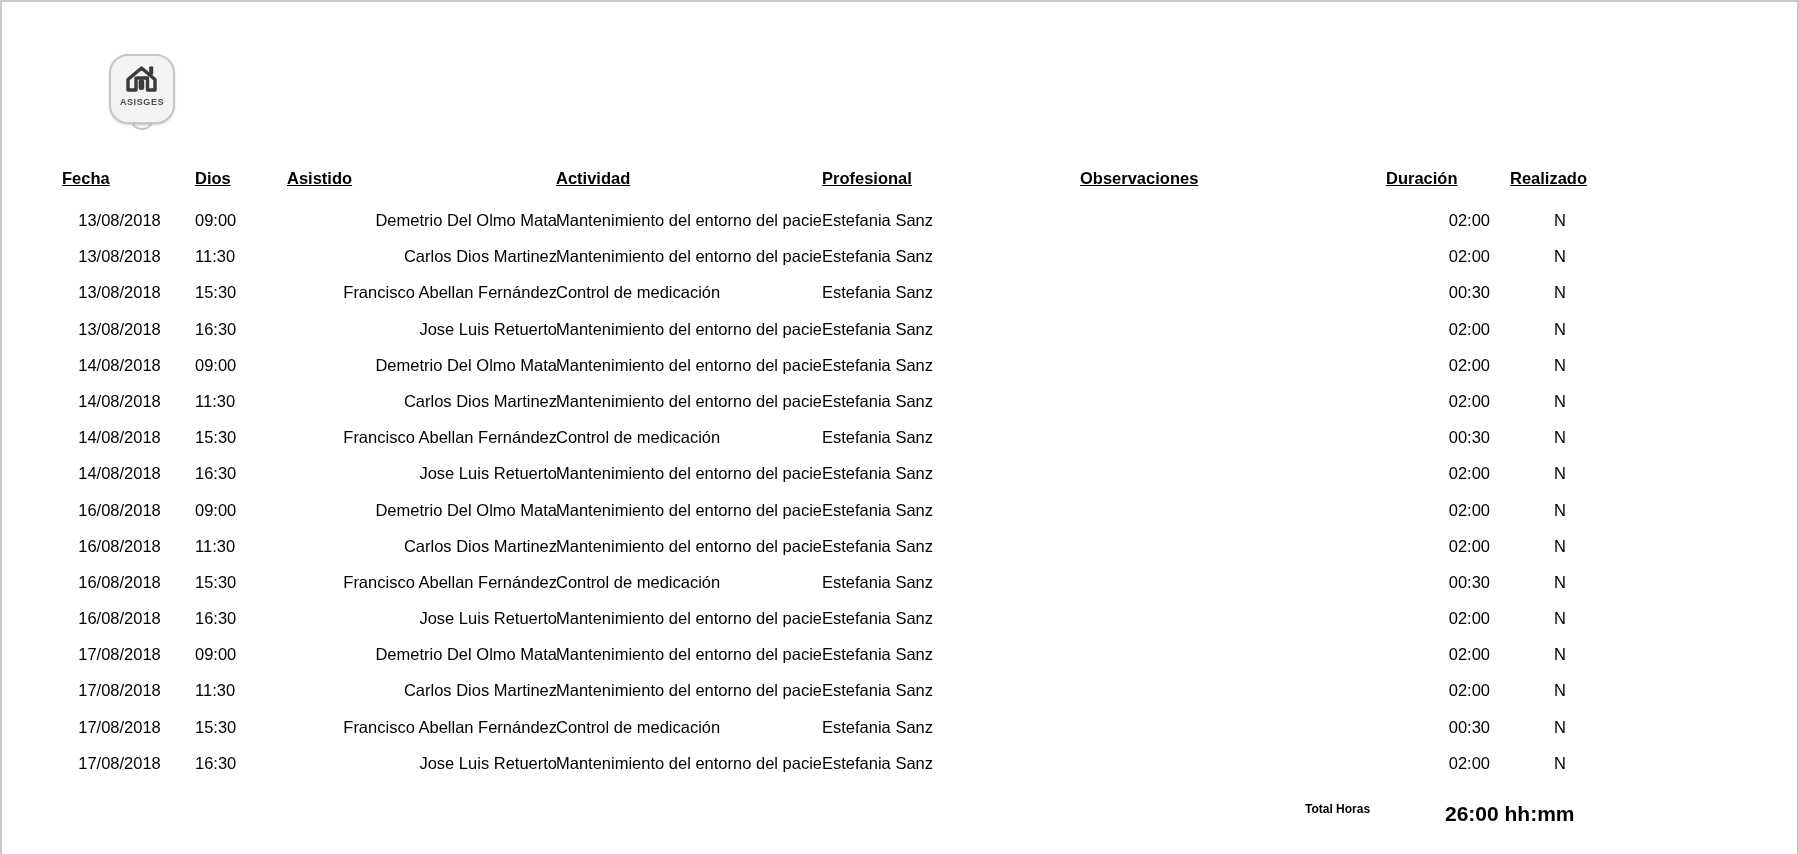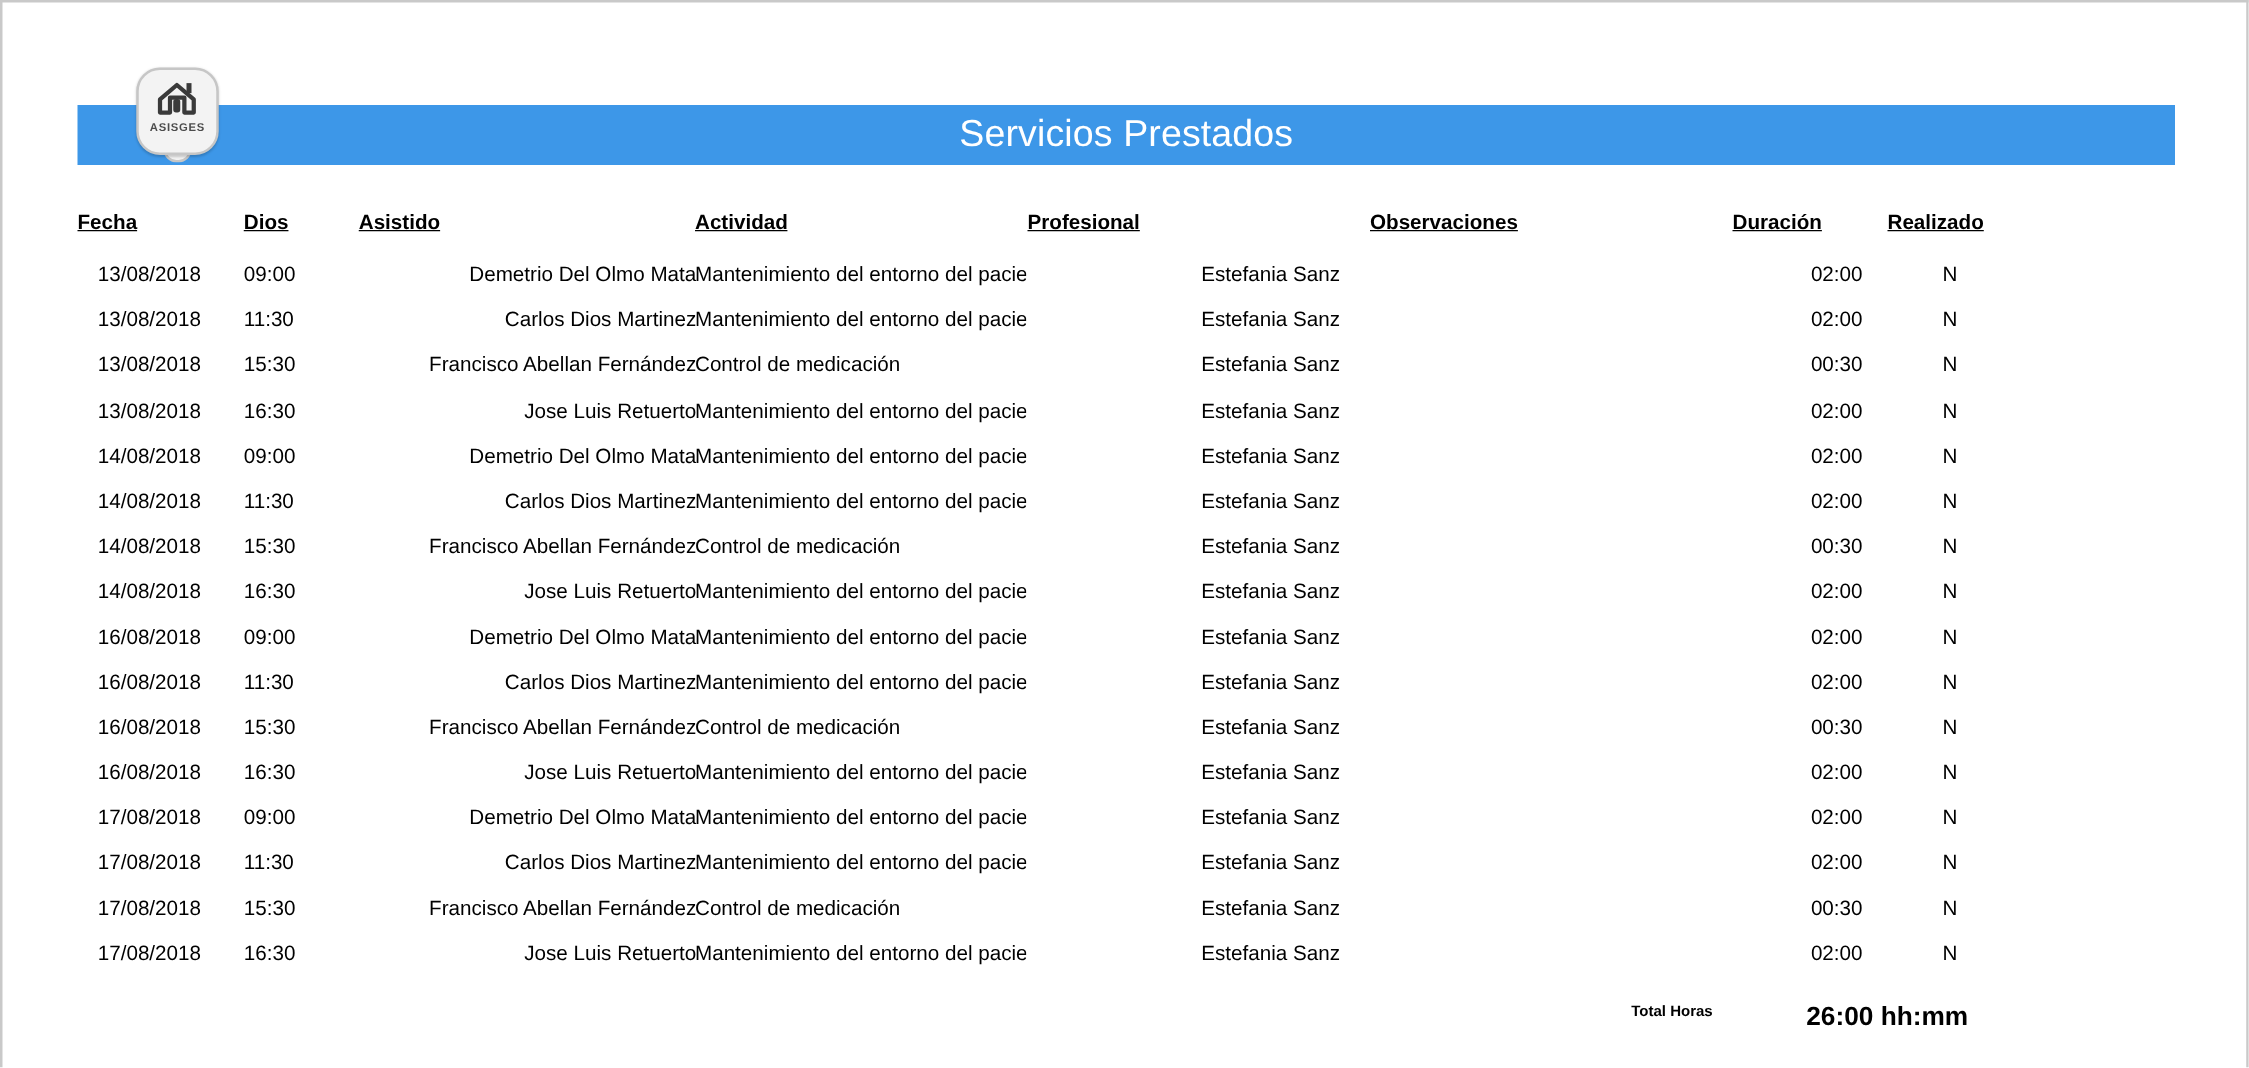--- a/index.html
+++ b/index.html
@@ -126,31 +126,31 @@
     font-weight: bold;
     text-decoration: underline;
     font-size: 16.5px;
     line-height: 22px;
   }
   
   .c-fecha     { left: 0px;    width: 115px; text-align: center; }
   .c-hora      { left: 133px;  width: 70px;  text-align: left; }
   .c-asistido  { left: 225px;  width: 270px; text-align: right; }
   .c-actividad { left: 494px;  width: 265px; text-align: left; overflow: hidden; }
-  .c-profesional { left: 760px; width: 250px; text-align: right; }
+  .c-profesional { left: 760px; width: 250px; text-align: left; }
   .c-observaciones { left: 1018px; width: 280px; text-align: left; }
   .c-duracion  { left: 1300px; width: 128px; text-align: right; }
   .c-realizado { left: 1448px; width: 100px; text-align: center; }
 
   .thead-row .c-fecha       { left: 0px;    width: auto; }
   .thead-row .c-hora        { left: 133px;  width: auto; }
   .thead-row .c-asistido    { left: 225px;  width: auto; }
   .thead-row .c-actividad   { left: 494px;  width: auto; }
   .thead-row .c-profesional { left: 760px;  width: auto; }
-  .thead-row .c-observaciones { left: 1018px; width: auto; margin-left: 16px; }
+  .thead-row .c-observaciones { left: 1018px; width: auto; }
   .thead-row .c-duracion    { left: 1324px; width: auto; text-align: left; }
   .thead-row .c-realizado   { left: 1448px; width: auto; text-align: left; }
 
   .tbody { margin-top: 8px; }
   .row   { height: 36.2px; }
 
   
   .total-row {
     position: absolute;
     left: 60px;
@@ -177,23 +177,20 @@
     color: #000;
     font-family: "Liberation Sans", sans-serif;
     white-space: nowrap;
   }
 </style>
 </head>
 <body>
 
 <div class="page">
 
-  <div class="banner">
-    <div class="banner-title">Servicios Prestados</div>
-  </div>
 
   <div class="logo">
     <div class="logo-tail"></div>
     <div class="logo-badge"></div>
     <div class="logo-house">
       <svg width="34" height="28" viewBox="0 0 34 28" aria-hidden="true">
         <path d="M3 15.5 L16.5 4 L30 15.5 L30 26 L22.5 26 L22.5 14 L11 14 L11 26 L3 26 Z" fill="none" stroke="#3a3a3a" stroke-width="3.4" stroke-linejoin="round"></path>
         <rect x="24.2" y="2.5" width="4" height="8" fill="#3a3a3a"></rect>
         <rect x="13.6" y="15.2" width="5.6" height="10.8" rx="2.2" fill="#3a3a3a"></rect>
       </svg>

